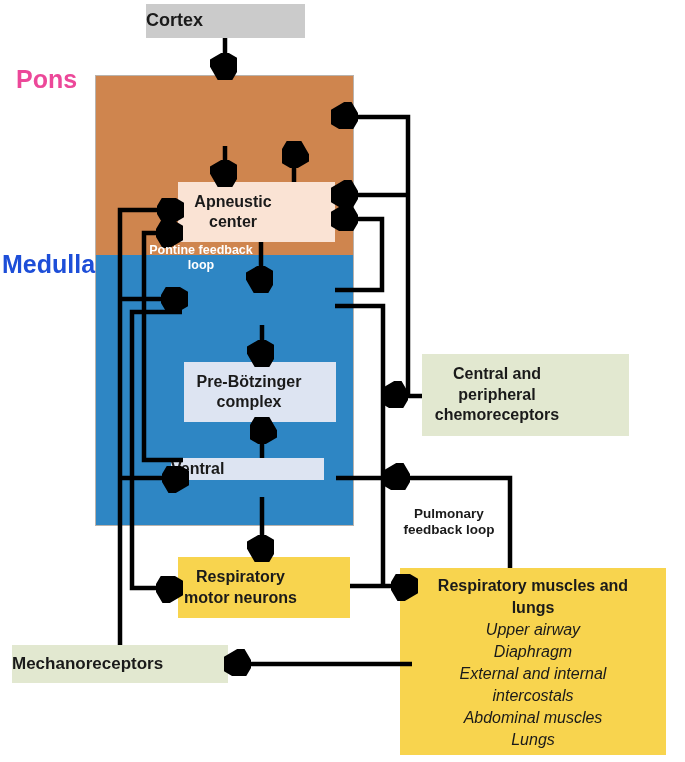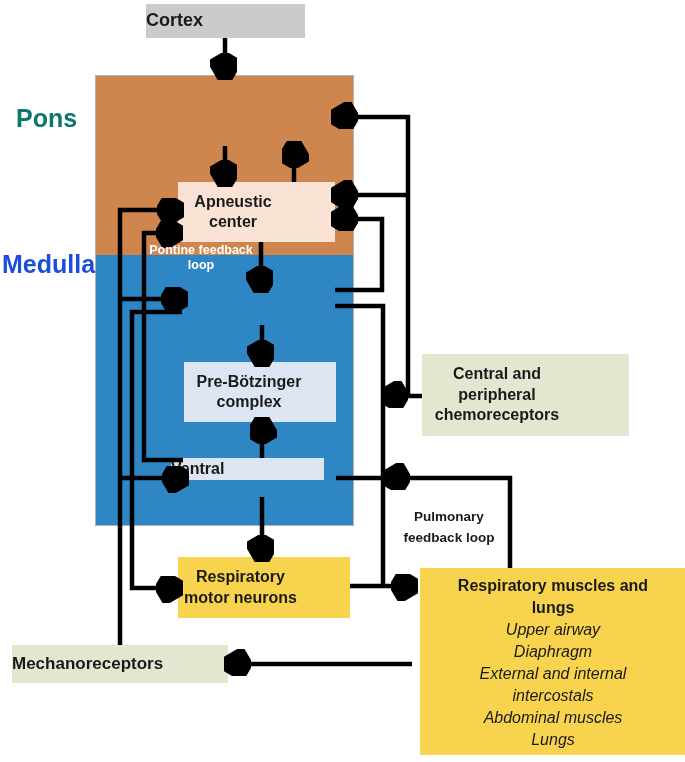--- a/index.html
+++ b/index.html
@@ -23,32 +23,32 @@
   .node-dorsal{left:182px;top:288px;width:153px;height:37px;background:#dde4f2;font-size:16px;}
   .node-prebotzinger{left:184px;top:362px;width:152px;height:60px;background:#dde4f2;font-size:16px;}
   .node-prebotzinger span{max-width:130px;}
   .node-ventral{left:171px;top:458px;width:153px;height:22px;background:#dde4f2;font-size:16px;}
   .node-motor{left:178px;top:557px;width:172px;height:61px;background:#f8d44e;font-size:16px;}
   .node-motor span{max-width:125px;}
   .node-chemo{left:422px;top:354px;width:207px;height:82px;background:#e2e8d0;font-size:16px;}
   .node-chemo span{max-width:150px;}
   .node-mechano{left:12px;top:645px;width:216px;height:38px;background:#e2e8d0;font-size:17px;}
   .node-muscles{
-    left:420px;top:568px;width:266px;height:187px;background:#f8d44e;
+    left:400px;top:568px;width:266px;height:187px;background:#f8d44e;
     flex-direction:column;justify-content:flex-start;padding-top:7px;box-sizing:border-box;
     font-weight:normal;font-size:16px;line-height:22px;
   }
   .muscles-title{font-weight:bold;max-width:205px;}
   .muscles-item{font-style:italic;}
   .region-label{position:absolute;z-index:6;font-weight:bold;font-size:25px;line-height:1;}
-  .label-pons{left:16px;top:67px;color:#0f766e;margin-top:39px;}
+  .label-pons{left:16px;top:67px;color:#ec4899;}
   .label-medulla{left:2px;top:252px;color:#1d4ed8;}
   .loop-label{position:absolute;z-index:6;font-weight:bold;text-align:center;}
   .loop-pontine{left:135px;top:243px;width:132px;font-size:12.5px;line-height:14.5px;color:#ffffff;}
-  .loop-pulmonary{left:384px;top:506px;width:130px;font-size:13.5px;line-height:21px;color:#1a1a1a;}
+  .loop-pulmonary{left:384px;top:506px;width:130px;font-size:13.5px;line-height:16px;color:#1a1a1a;}
   #wires{position:absolute;left:0;top:0;z-index:5;pointer-events:none;}
   #wires path{fill:none;stroke:#000000;stroke-width:4.5;}
 </style>
 </head>
 <body>
 
 <div id="stage">
 
   <div class="region region-pons"></div>
   <div class="region region-medulla"></div>

